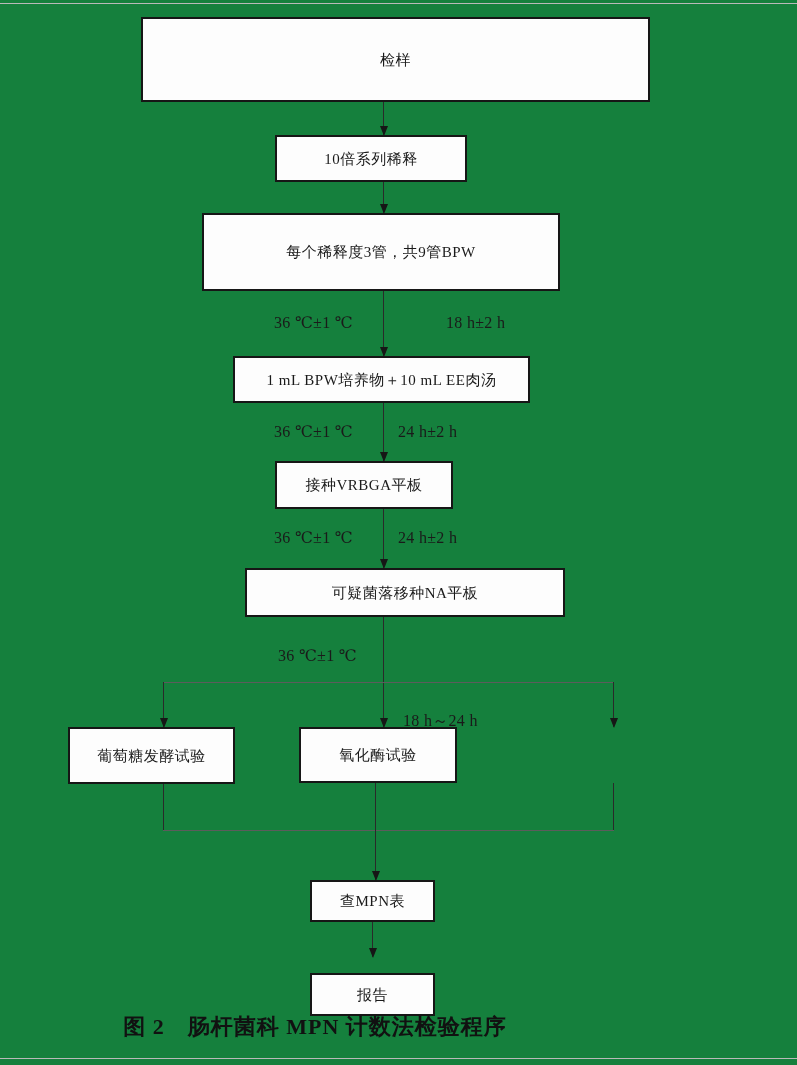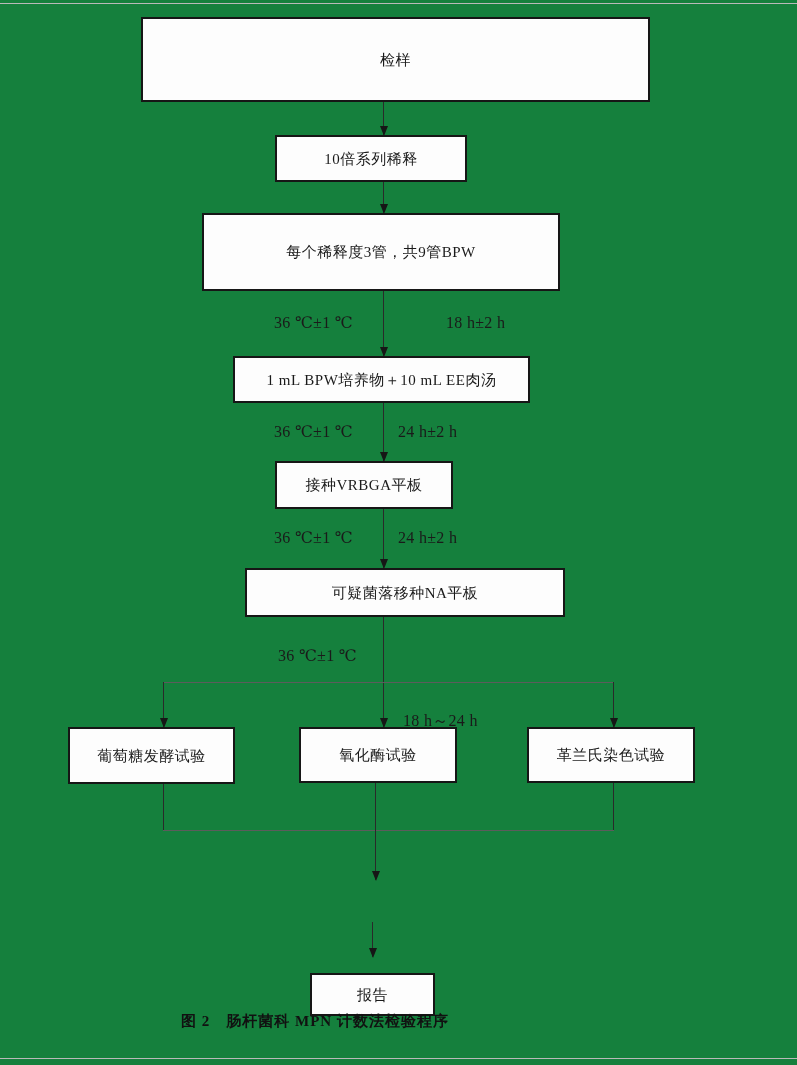--- a/index.html
+++ b/index.html
@@ -34,21 +34,21 @@
     border-right:4px solid transparent;
     border-top:10px solid #161616;
   }
   .elabel{
     position:absolute;font-size:16px;line-height:18px;
     white-space:nowrap;color:#1a1a1a;letter-spacing:0.3px;
   }
   .elabel.right-align{text-align:right;}
   .caption{
     position:absolute;left:0;top:1012px;width:630px;
-    text-align:center;font-size:15px;font-weight:bold;
+    text-align:center;font-size:22px;font-weight:bold;
     letter-spacing:1px;color:#111;
   }
 </style>
 </head>
 <body>
 
 <div class="page">
 
   <div class="edge-line" style="left:0;top:3px;width:797px;height:1px;"></div>
   <div class="edge-line" style="left:0;top:1058px;width:797px;height:1px;"></div>
@@ -78,24 +78,24 @@
   </div>
 
   <div class="fbox" style="left:68px;top:727px;width:167px;height:57px;">
     <div>葡萄糖发酵试验</div>
   </div>
 
   <div class="fbox" style="left:299px;top:727px;width:158px;height:56px;">
     <div>氧化酶试验</div>
   </div>
 
-  <div class="fbox" style="left:527px;top:727px;width:168px;height:56px;">
-    <div>革兰氏染色试验</div>
+
+  <div class="fbox" style="left:310px;top:880px;width:125px;height:42px;">
+    <div>查MPN表</div>
   </div>
-
 
   <div class="fbox" style="left:310px;top:973px;width:125px;height:43px;">
     <div>报告</div>
   </div>
 
   <div class="varrow" style="left:383px;top:102px;height:33px;"></div>
   <div class="varrow" style="left:383px;top:182px;height:31px;"></div>
   <div class="varrow" style="left:383px;top:291px;height:65px;"></div>
   <div class="varrow" style="left:383px;top:403px;height:58px;"></div>
   <div class="varrow" style="left:383px;top:509px;height:59px;"></div>

